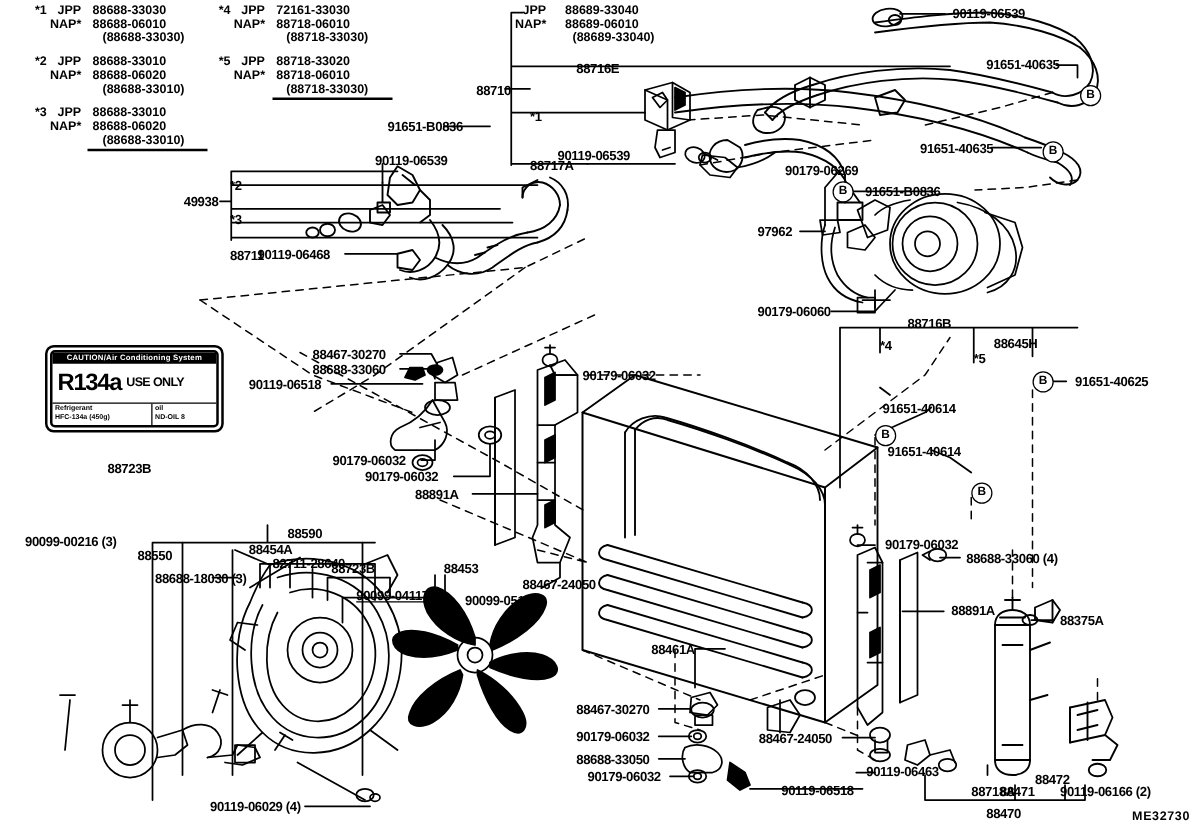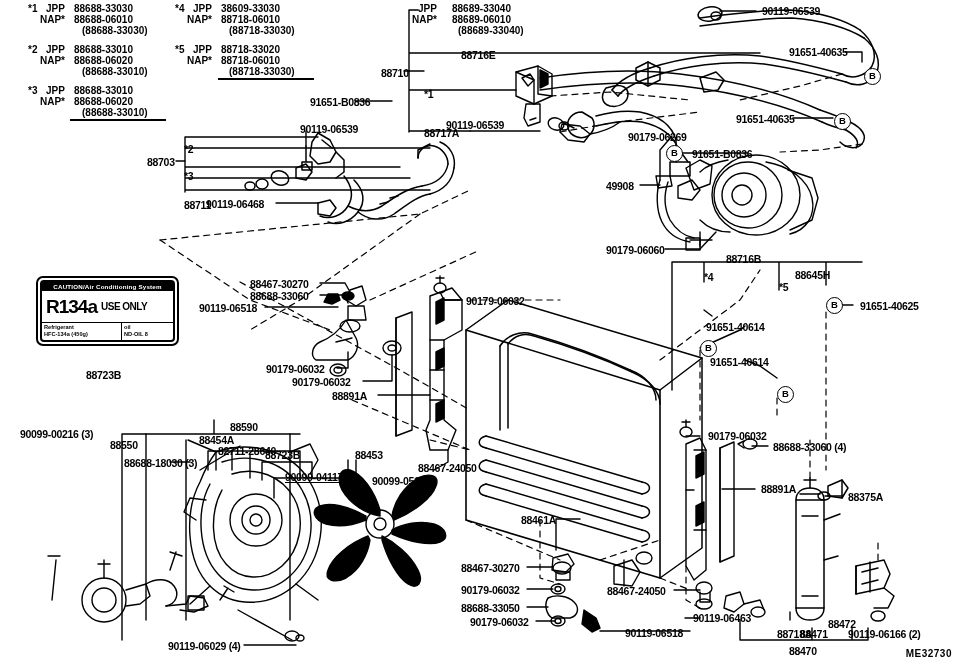--- a/index.html
+++ b/index.html
@@ -52,21 +52,21 @@
     <div class="tbl" style="left:28px;top:85px;">*3</div>
     <div class="tbl" style="left:46px;top:85px;">JPP</div>
     <div class="tbl" style="left:74px;top:85px;">88688-33010</div>
     <div class="tbl" style="left:40px;top:96px;">NAP*</div>
     <div class="tbl" style="left:74px;top:96px;">88688-06020</div>
     <div class="tbl" style="left:82px;top:107px;">(88688-33010)</div>
     <div class="ruleline" style="left:70px;top:119px;width:96px;"></div>
 
     <div class="tbl" style="left:175px;top:3px;">*4</div>
     <div class="tbl" style="left:193px;top:3px;">JPP</div>
-    <div class="tbl" style="left:221px;top:3px;">38609-33030</div>
+    <div class="tbl" style="left:221px;top:3px;">72161-33030</div>
     <div class="tbl" style="left:187px;top:14px;">NAP*</div>
     <div class="tbl" style="left:221px;top:14px;">88718-06010</div>
     <div class="tbl" style="left:229px;top:25px;">(88718-33030)</div>
 
     <div class="tbl" style="left:175px;top:44px;">*5</div>
     <div class="tbl" style="left:193px;top:44px;">JPP</div>
     <div class="tbl" style="left:221px;top:44px;">88718-33020</div>
     <div class="tbl" style="left:187px;top:55px;">NAP*</div>
     <div class="tbl" style="left:221px;top:55px;">88718-06010</div>
     <div class="tbl" style="left:229px;top:66px;">(88718-33030)</div>
@@ -453,26 +453,26 @@
       <div class="lbl" style="left: 789px; top: 47px;">91651-40635</div>
       <div class="lbl" style="left: 381px; top: 68px;">88710</div>
       <div class="lbl" style="left: 424px; top: 89px;">*1</div>
       <div class="lbl" style="left: 310px; top: 97px;">91651-B0836</div>
       <div class="lbl" style="left: 736px; top: 114px;">91651-40635</div>
       <div class="lbl" style="left: 446px; top: 120px;">90119-06539</div>
       <div class="lbl" style="left: 424px; top: 128px;">88717A</div>
       <div class="lbl" style="left: 628px; top: 132px;">90179-06269</div>
       <div class="lbl" style="left: 300px; top: 124px;">90119-06539</div>
       <div class="lbl" style="left: 692px; top: 149px;">91651-B0836</div>
-      <div class="lbl" style="left: 147px; top: 157px;">88703</div>
+      <div class="lbl" style="left: 147px; top: 157px;">49938</div>
       <div class="lbl" style="left: 184px; top: 144px;">*2</div>
       <div class="lbl" style="left: 184px; top: 171px;">*3</div>
       <div class="lbl" style="left: 184px; top: 200px;">88711</div>
       <div class="lbl" style="left: 206px; top: 199px;">90119-06468</div>
-      <div class="lbl" style="left: 606px; top: 181px;">49908</div>
+      <div class="lbl" style="left: 606px; top: 181px;">97962</div>
       <div class="lbl" style="left: 606px; top: 245px;">90179-06060</div>
       <div class="lbl" style="left: 726px; top: 254px;">88716B</div>
       <div class="lbl" style="left: 795px; top: 270px;">88645H</div>
       <div class="lbl" style="left: 704px; top: 272px;">*4</div>
       <div class="lbl" style="left: 779px; top: 282px;">*5</div>
       <div class="lbl" style="left: 860px; top: 301px;">91651-40625</div>
       <div class="lbl" style="left: 706px; top: 322px;">91651-40614</div>
       <div class="lbl" style="left: 710px; top: 357px;">91651-40614</div>
       <div class="lbl" style="left: 250px; top: 279px;">88467-30270</div>
       <div class="lbl" style="left: 250px; top: 291px;">88688-33060</div>

